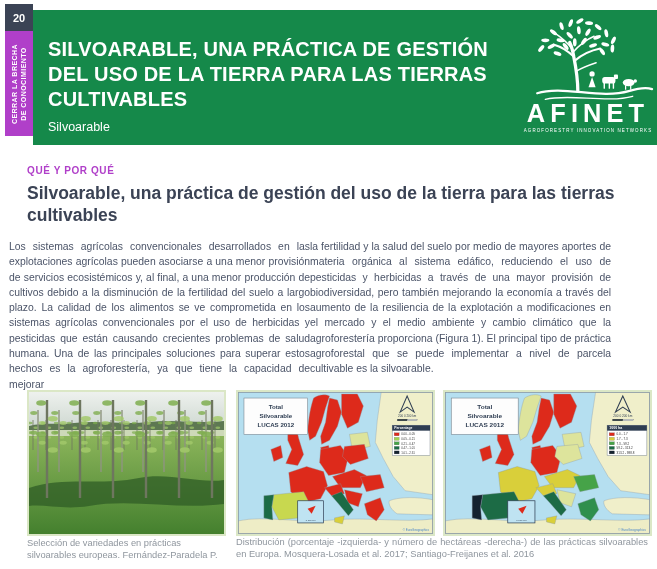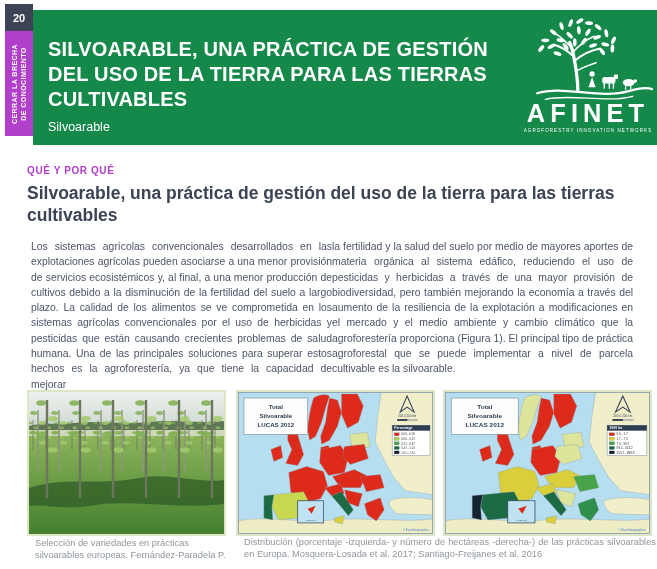--- a/index.html
+++ b/index.html
@@ -48,36 +48,36 @@
   
   #kicker{
     left:27px;top:165px;color:var(--purple,#b03fc9);
     font-size:10px;font-weight:bold;letter-spacing:.6px;
   }
   #heading{
     left:27px;top:182px;width:612px;
     color:var(--slate,#3b4355);font-size:17.5px;font-weight:bold;line-height:22px;
   }
   #body-cols{
-    left:31px;top:239px;width:614px;display:flex;gap:0;
+    left:9px;top:239px;width:614px;display:flex;gap:0;
   }
   .col{
     width:301px;font-size:10.4px;line-height:15.3px;color:#4b5468;
     text-align:justify;
   }
 
   
   .fig-card{background:#fff;border:2px solid #dbe7c6;}
   #photo-card{left:27px;top:390px;width:195px;height:142px;}
   #map-card-0{left:236px;top:390px;width:195px;height:142px;}
   #map-card-1{left:443px;top:390px;width:205px;height:142px;}
   .fig-card svg{display:block;width:100%;height:100%;}
 
   .caption{
-    color:#8f969e;font-size:9.3px;line-height:11.6px;margin-left:8px;
+    color:#8f969e;font-size:9.3px;line-height:11.6px;
   }
   #photo-caption{left:27px;top:538px;width:205px;}
   #maps-caption{left:236px;top:537px;width:412px;text-align:justify;}
 </style>
 </head>
 <body>
 
 <div class="abs" id="page-num-box">
   <span>20</span>
 </div>

